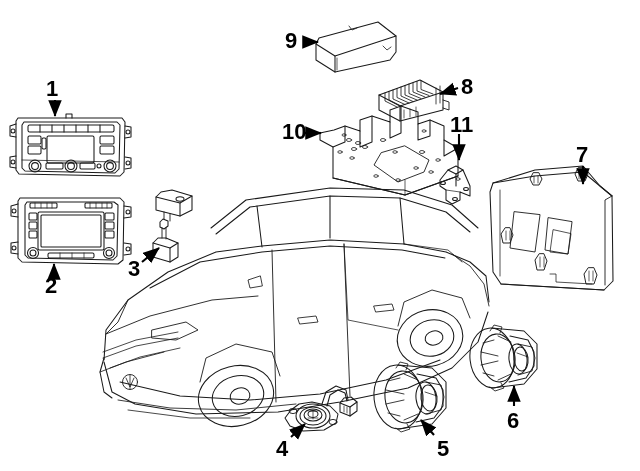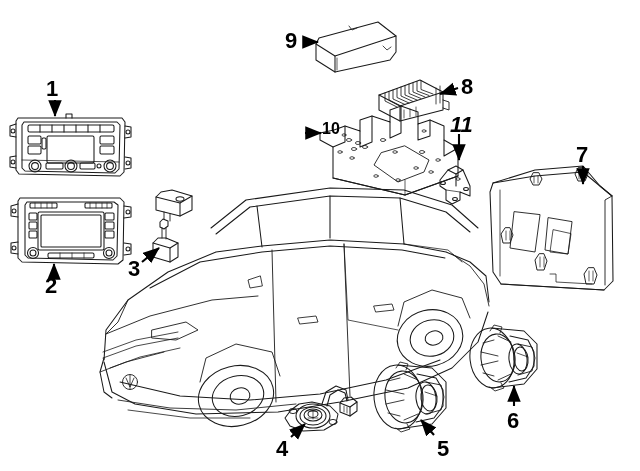--- a/index.html
+++ b/index.html
@@ -343,16 +343,16 @@
 
 <div class="lbl" style="left:46px;top:78px;font-size:22px;">1</div>
 <div class="lbl" style="left:45px;top:275px;font-size:22px;">2</div>
 <div class="lbl" style="left:128px;top:258px;font-size:22px;">3</div>
 <div class="lbl" style="left:276px;top:438px;font-size:22px;">4</div>
 <div class="lbl" style="left:437px;top:438px;font-size:22px;">5</div>
 <div class="lbl" style="left:507px;top:410px;font-size:22px;">6</div>
 <div class="lbl" style="left:576px;top:144px;font-size:22px;">7</div>
 <div class="lbl" style="left:461px;top:76px;font-size:22px;">8</div>
 <div class="lbl" style="left:285px;top:30px;font-size:22px;">9</div>
-<div class="lbl" style="left:282px;top:121px;font-size:16px;margin-left:40px;">10</div>
-<div class="lbl" style="left:450px;top:114px;font-size:22px;font-style:italic;">11</div>
+<div class="lbl" style="left:282px;top:121px;font-size:22px;">10</div>
+<div class="lbl" style="left:450px;top:114px;font-size:22px;">11</div>
 
 </div>
 
 </body></html>

